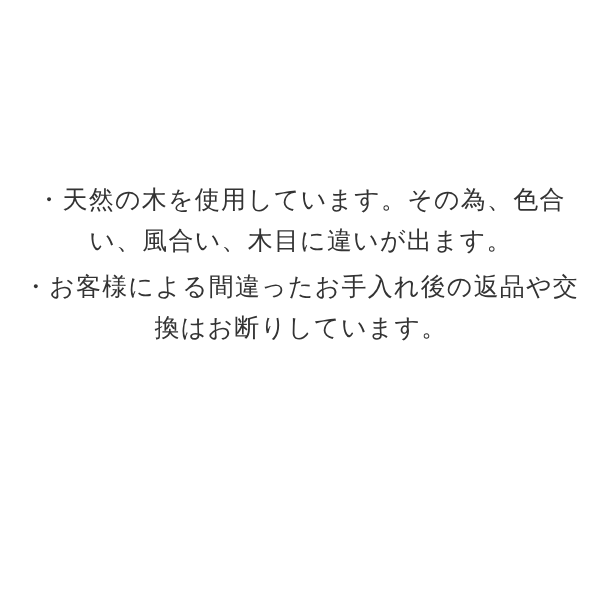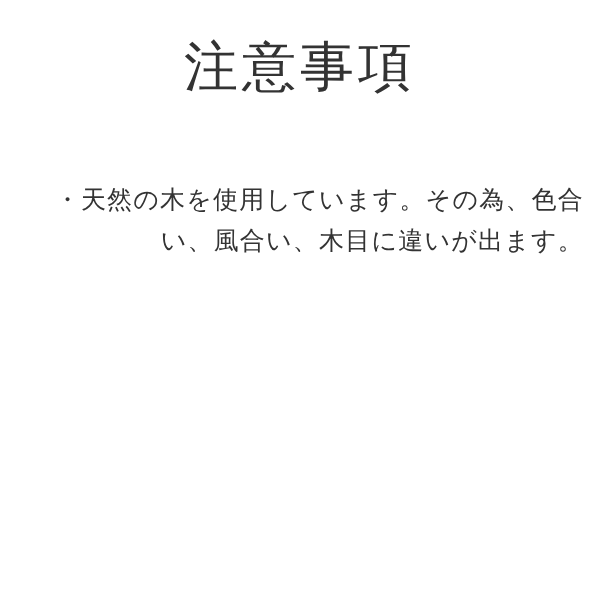--- a/index.html
+++ b/index.html
@@ -41,27 +41,27 @@
     width: 566px;
   }
   .note-line {
     font-family: "DejaVu Serif", "Liberation Serif", serif;
     font-size: 25px;
     line-height: 1.62;
     color: #333333;
     letter-spacing: 1.2px;
     text-indent: 0;
     margin: 0 0 6px 0;
-    text-align: right;
+    text-align: center;
   }
 </style>
 </head>
 <body>
 
 <div class="page">
 
-  <div class="title">注意事項</div>
 
   <div class="notes">
     <p class="note-line">・天然の木を使用しています。その為、色合い、風合い、木目に違いが出ます。</p>
+    <p class="note-line">・お客様による間違ったお手入れ後の返品や交換はお断りしています。</p>
   </div>
 
 </div>
 
 </body></html>

